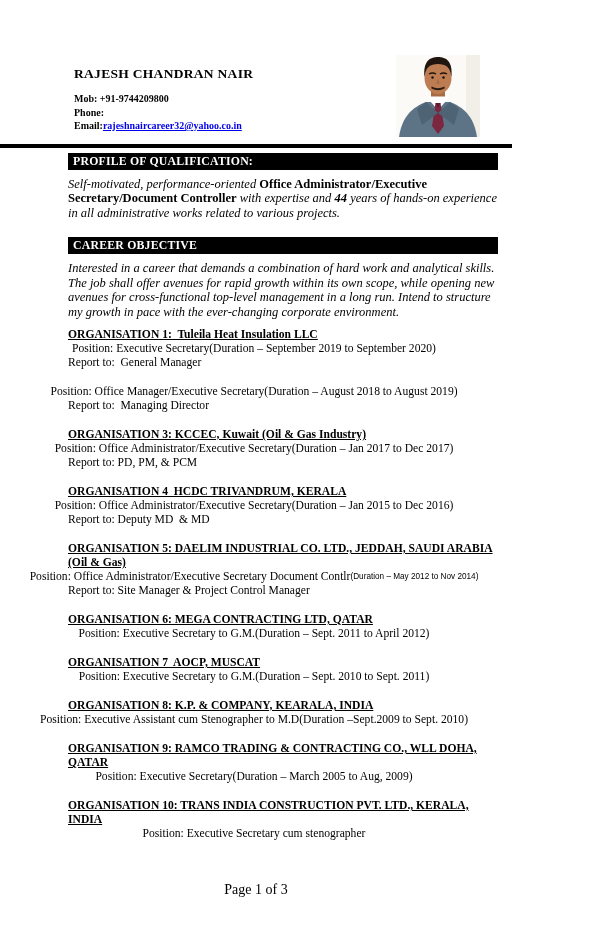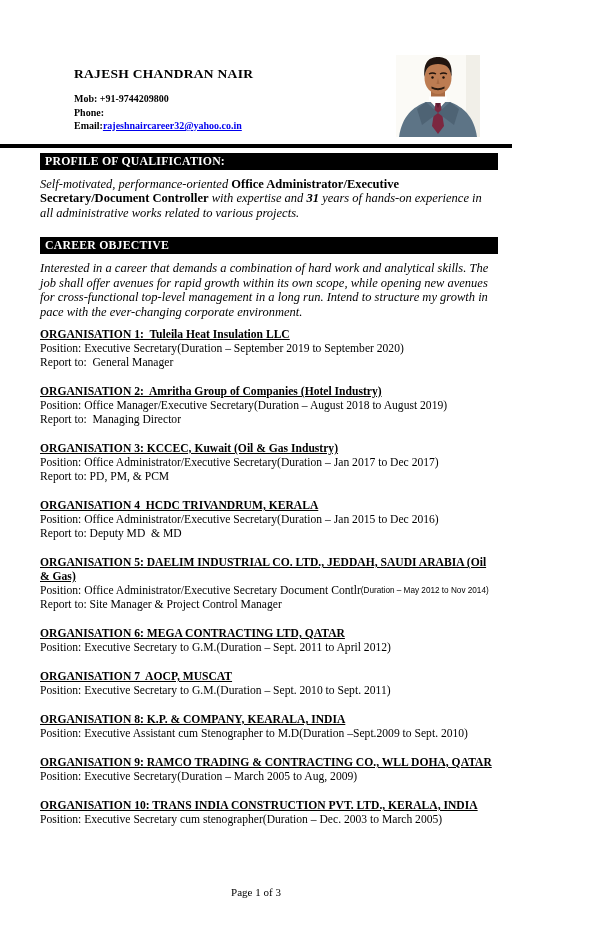--- a/index.html
+++ b/index.html
@@ -13,46 +13,46 @@
     border-radius:20px;
   }
   
   .header { position:relative; padding:66px 0 0 74px; }
   .name { margin:0; font-size:13.5px; font-weight:bold; letter-spacing:.3px; }
   .contact { margin-top:10px; font-weight:bold; font-size:10px; line-height:13.5px; }
   .contact a { color:#0000ee; text-decoration:underline; font-weight:bold; }
   .photo { position:absolute; top:55px; right:32px; width:84px; height:82px; }
   .top-rule { margin-top:11px; width:612px; height:4px; background:#000; }
   
-  .content { margin:0 14px 0 40px; }
+  .content { margin:0 14px 0 68px; }
   .section-bar {
     background:#000; color:#fff; font-weight:bold;
     font-size:11.8px; line-height:12px; letter-spacing:.2px;
     padding:2px 0 3px 5px;
   }
   .bar-profile { margin-top:5px; }
   .bar-objective { margin-top:16px; }
   .bar-summary { margin-top:10px; }
   .para {
     margin:7px 0 0 0;
     font-style:italic;
     font-size:12.5px; line-height:14.8px;
   }
   .para .b-upright { font-style:normal; font-weight:bold; }
   .para .b-italic { font-weight:bold; }
   
   .orgs { margin-top:8px; }
   .org { margin-bottom:15px; font-size:11.6px; line-height:14px; }
   .org-heading { font-weight:bold; text-decoration:underline; }
-  .org-row { display:flex; justify-content:flex-start; padding-right:58px; }
+  .org-row { display:flex; justify-content:center; padding-right:58px; }
   .org-row .pos { white-space:nowrap; }
   .org-row .dur { white-space:nowrap; }
   .dur-small { font-family:"Liberation Sans","DejaVu Sans",sans-serif; font-size:8.2px; align-self:center; }
   
-  .footer { position:absolute; bottom:38px; left:0; width:100%; text-align:center; font-size:11px; }
+  .footer { position:absolute; bottom:38px; left:0; width:100%; text-align:center; font-size:14px; }
 </style>
 </head>
 <body>
 
 <div class="page">
 
   <div class="header">
     <h1 class="name">RAJESH CHANDRAN NAIR</h1>
     <div class="contact">
       <div>Mob: +91-9744209800</div>
@@ -91,39 +91,38 @@
         <path d="M54,47 L42,58 L58,70 L63,54 Z" fill="#4e6374"></path>
       </svg>
     </div>
   </div>
 
   <div class="top-rule"></div>
 
   <div class="content">
 
     <div class="section-bar bar-profile">PROFILE OF QUALIFICATION:</div>
-    <p class="para"><span>Self-motivated, performance-oriented </span><span class="b-upright">Office Administrator/Executive Secretary/Document Controller</span><span> with expertise and </span><span class="b-italic">31</span><span> years of hands-on experience in all administrative works related to various projects.</span></p>
+    <p class="para"><span>Self-motivated, performance-oriented </span><span class="b-upright">Office Administrator/Executive Secretary/Document Controller</span><span> with expertise and </span><span class="b-italic">44</span><span> years of hands-on experience in all administrative works related to various projects.</span></p>
 
     <div class="section-bar bar-objective">CAREER OBJECTIVE</div>
     <p class="para">Interested in a career that demands a combination of hard work and analytical skills. The job shall offer avenues for rapid growth within its own scope, while opening new avenues for cross-functional top-level management in a long run. Intend to structure my growth in pace with the ever-changing corporate environment.</p>
 
 
     <div class="orgs">
 
       <div class="org">
         <div class="org-heading">ORGANISATION 1:&nbsp; Tuleila Heat Insulation LLC</div>
         <div class="org-row">
             <span class="pos">Position: Executive Secretary</span>
             <span class="dur">(Duration – September 2019 to September 2020)</span>
           </div>
         <div>Report to:&nbsp; General Manager</div>
       </div>
 
       <div class="org">
-        <div class="org-heading">ORGANISATION 2:&nbsp; Amritha Group of Companies (Hotel Industry)</div>
         <div class="org-row">
             <span class="pos">Position: Office Manager/Executive Secretary</span>
             <span class="dur">(Duration – August 2018 to August 2019)</span>
           </div>
         <div>Report to:&nbsp; Managing Director</div>
       </div>
 
       <div class="org">
         <div class="org-heading">ORGANISATION 3: KCCEC, Kuwait (Oil &amp; Gas Industry)</div>
         <div class="org-row">
@@ -180,21 +179,20 @@
         <div class="org-row">
             <span class="pos">Position: Executive Secretary</span>
             <span class="dur">(Duration – March 2005 to Aug, 2009)</span>
           </div>
       </div>
 
       <div class="org">
         <div class="org-heading">ORGANISATION 10: TRANS INDIA CONSTRUCTION PVT. LTD., KERALA, INDIA</div>
         <div class="org-row">
             <span class="pos">Position: Executive Secretary cum stenographer</span>
-            <span class="dur">(Duration – Dec. 2003 to March 2005)</span>
           </div>
       </div>
 
     </div>
   </div>
 
   <div class="footer">
     <span>Page 1 of 3</span>
   </div>
 

